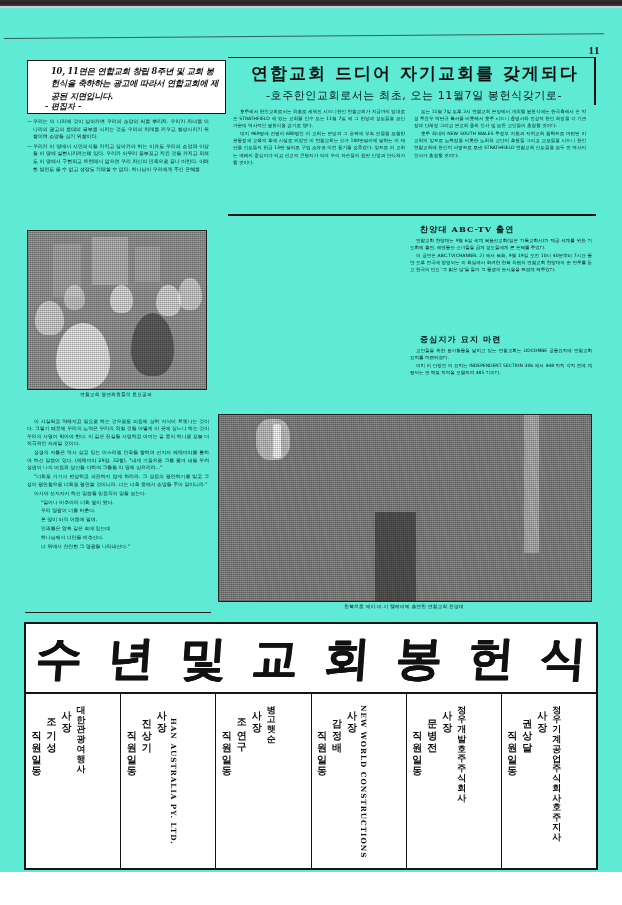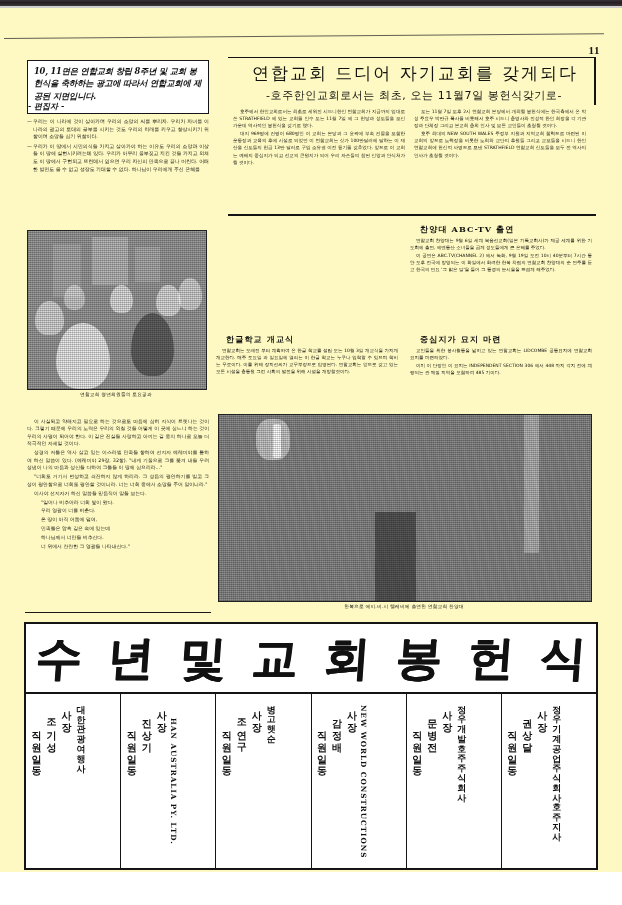--- a/index.html
+++ b/index.html
@@ -4,21 +4,21 @@
 <title>Scanned Korean Newspaper Page 11</title>
 <style>
   html,body{margin:0;padding:0;background:#6b6b6b;}
   body{
     font-family:"DejaVu Sans","Liberation Sans",sans-serif;
     -webkit-font-smoothing:none;
   }
   .page{
     position:relative;
     width:622px;height:905px;
-    background:#fef9c3;
+    background:#5eead4;
     overflow:hidden;
   }
   
   .scan-top-bar{
     position:absolute;left:0;top:0;width:622px;height:7px;
     background:linear-gradient(180deg,#3a3238 0%,#241d22 40%,#4a4046 100%);
   }
   .scan-top-bar:after{
     content:"";position:absolute;left:0;top:6px;width:622px;height:2px;
     background:#cfcfcf;
@@ -44,20 +44,21 @@
     filter:blur(.28px) contrast(1.45) grayscale(1);
     opacity:.93;
   }
 
   
   .editor-box{
     position:absolute;left:27px;top:60px;width:180px;height:52px;
     border:1.2px solid #151515;
     background:#fff;
     overflow:hidden;
+    padding-left:17px;
   }
   .editor-box .hand{
     font-family:"DejaVu Serif","Liberation Serif",serif;
     font-style:italic;font-weight:bold;
     font-size:8.3px;line-height:12.4px;
     color:#101010;padding:4px 6px 0 6px;display:block;
     letter-spacing:-.2px;
   }
   .editor-sign{
     display:block;text-align:left;padding-right:22px;
@@ -91,21 +92,21 @@
   .headline-box{
     position:absolute;left:228px;top:57px;width:368px;height:48px;
     border-top:1.6px solid #141414;
     border-right:2.2px solid #141414;
     box-sizing:border-box;
   }
   .headline-main{
     position:absolute;left:250px;top:62px;width:330px;
     text-align:center;
     font-family:"DejaVu Serif","Liberation Serif",serif;
-    font-weight:normal;font-size:17px;letter-spacing:2px;
+    font-weight:bold;font-size:17px;letter-spacing:2px;
     color:#0d0d0d;
   }
   .headline-sub{
     position:absolute;left:238px;top:88px;width:352px;
     text-align:center;
     font-family:"DejaVu Sans","Liberation Sans",sans-serif;
     font-weight:normal;font-size:11px;letter-spacing:.6px;
     color:#121212;
   }
 
@@ -294,24 +295,20 @@
   </div>
   <div class="mid-rule"></div>
 
 
   <div class="sub-art kr blur" id="art-tv">
     <div class="sub-head">찬양대 ABC-TV 출연</div>
     <p>연합교회 찬양대는 9월 6일 세계 복음선교회(일본 기독교회사)가 제공 세계를 위한 기도회에 출연, 에덴동산 소녀들을 곱게 성도들에게 큰 은혜를 주었다.</p>
     <p>이 공연은 ABC.TV(CHANNEL 2) 에서 녹화, 9월 19일 오전 10시 40분부터 7시간 동안 오후 전국에 방영되는 이 화일에서 화려한 한복 차림의 연합교회 찬양대의 순 연주를 듣고 한국의 민요 '그 밝은 달'을 들어 그 동경의 눈시울을 뜨겁게 해주었다.</p>
   </div>
 
-  <div class="sub-art kr blur" id="art-school">
-    <div class="sub-head">한글학교 개교식</div>
-    <p>연합교회는 오래전 부터 계획하여 온 한글 학교를 설립 오는 10월 3일 개교식을 가지게 개교한다. 매주 토요일 과 일요일에 열리는 이 한글 학교는 누구나 입학할 수 있으며 학비는 무료이다. 이를 위해 장지선씨가 교무부장으로 임명된다. 연합교회는 앞으로 갖고 있는 모든 시설을 총동원 그런 사회의 발전을 위해 시설을 개방할것이다.</p>
-  </div>
 
   <div class="sub-art kr blur" id="art-cemetery">
     <div class="sub-head">중심지가 묘지 마련</div>
     <p>교인들을 위한 봉사활동을 넓히고 있는 연합교회는 LIDCOMBE 공동묘지에 연합교회 묘지를 마련하였다.</p>
     <p>이미 이 단장인 이 묘지는 INDEPENDENT SECTION 306 에서 448 까지 각지 전에 계량되는 관 재질 지역을 포함하여 485 기이다.</p>
   </div>
 
   <div class="photo" id="photo-choir">
     <div class="wall" style="left:0;top:0;width:100%;height:100%;background:rgba(120,120,120,.35);"></div>
     <div class="wall" style="left:10%;top:2%;width:9%;height:22%;background:rgba(255,255,255,.5);border-radius:40%;"></div>

